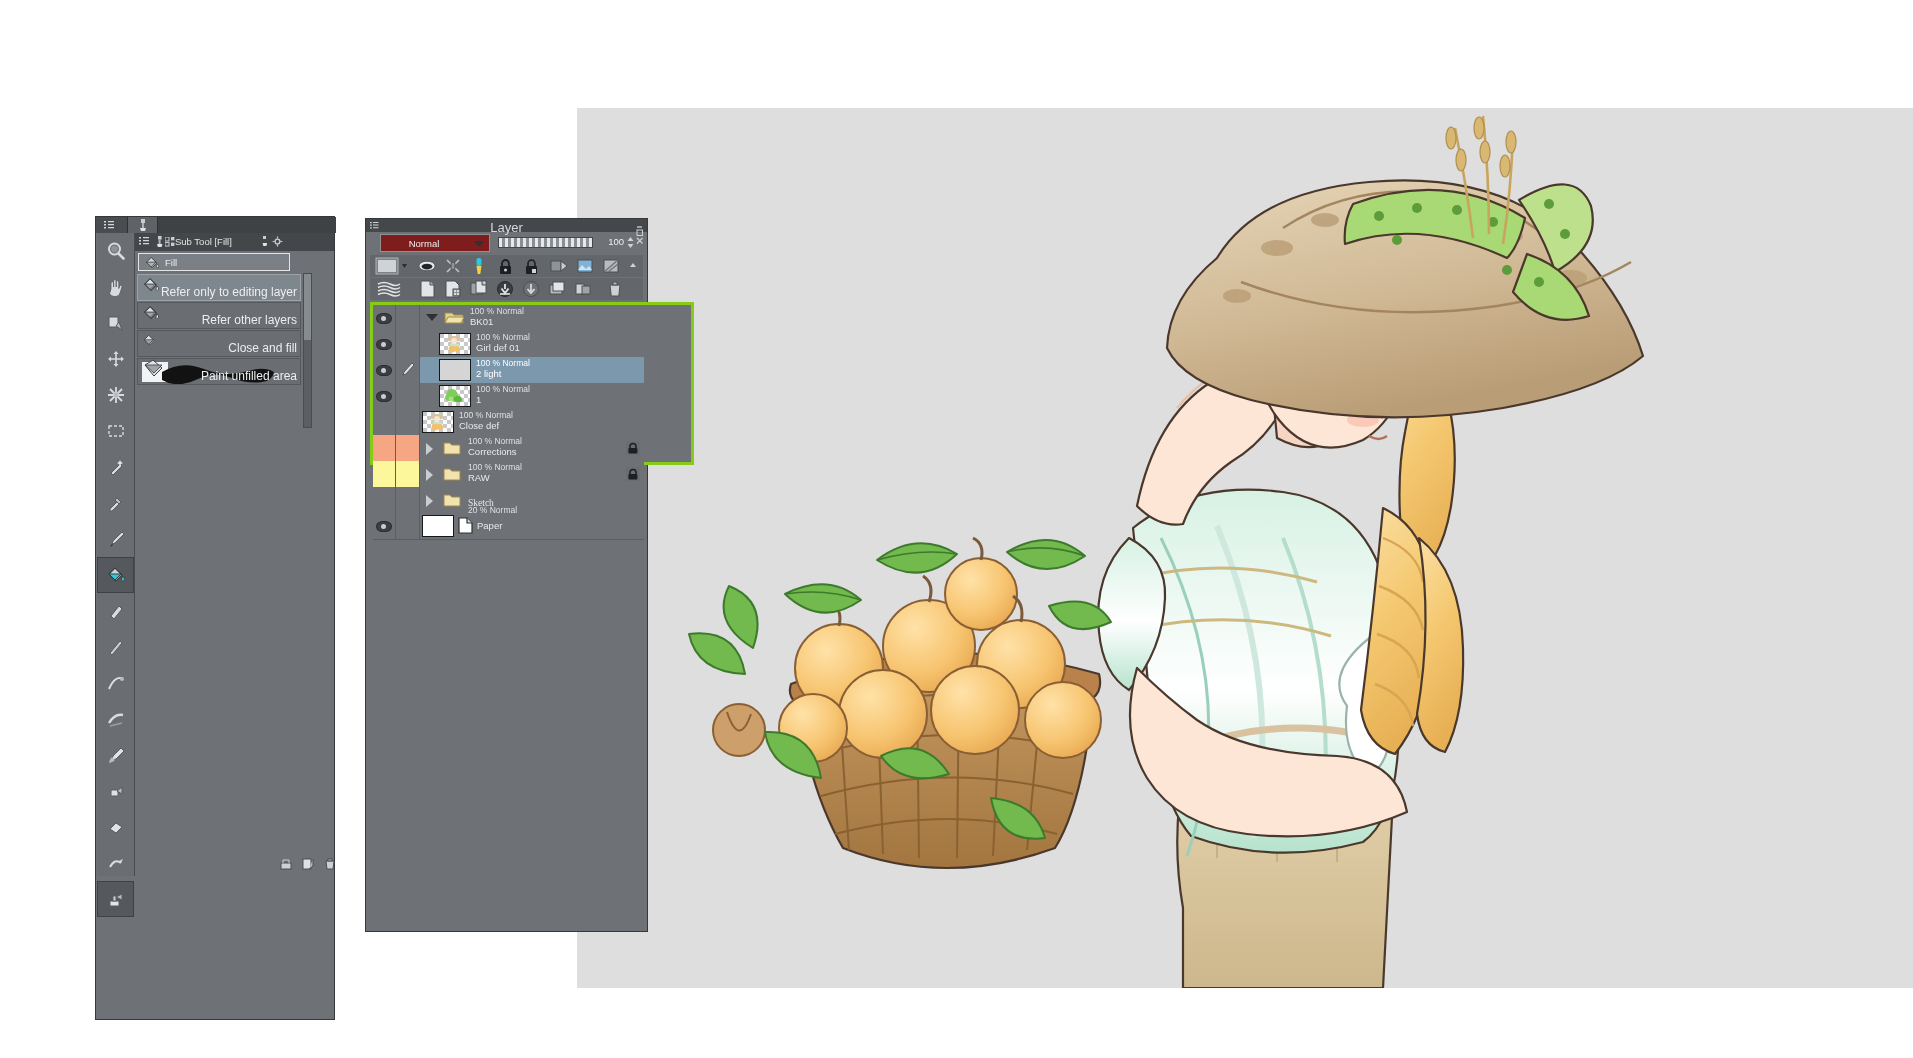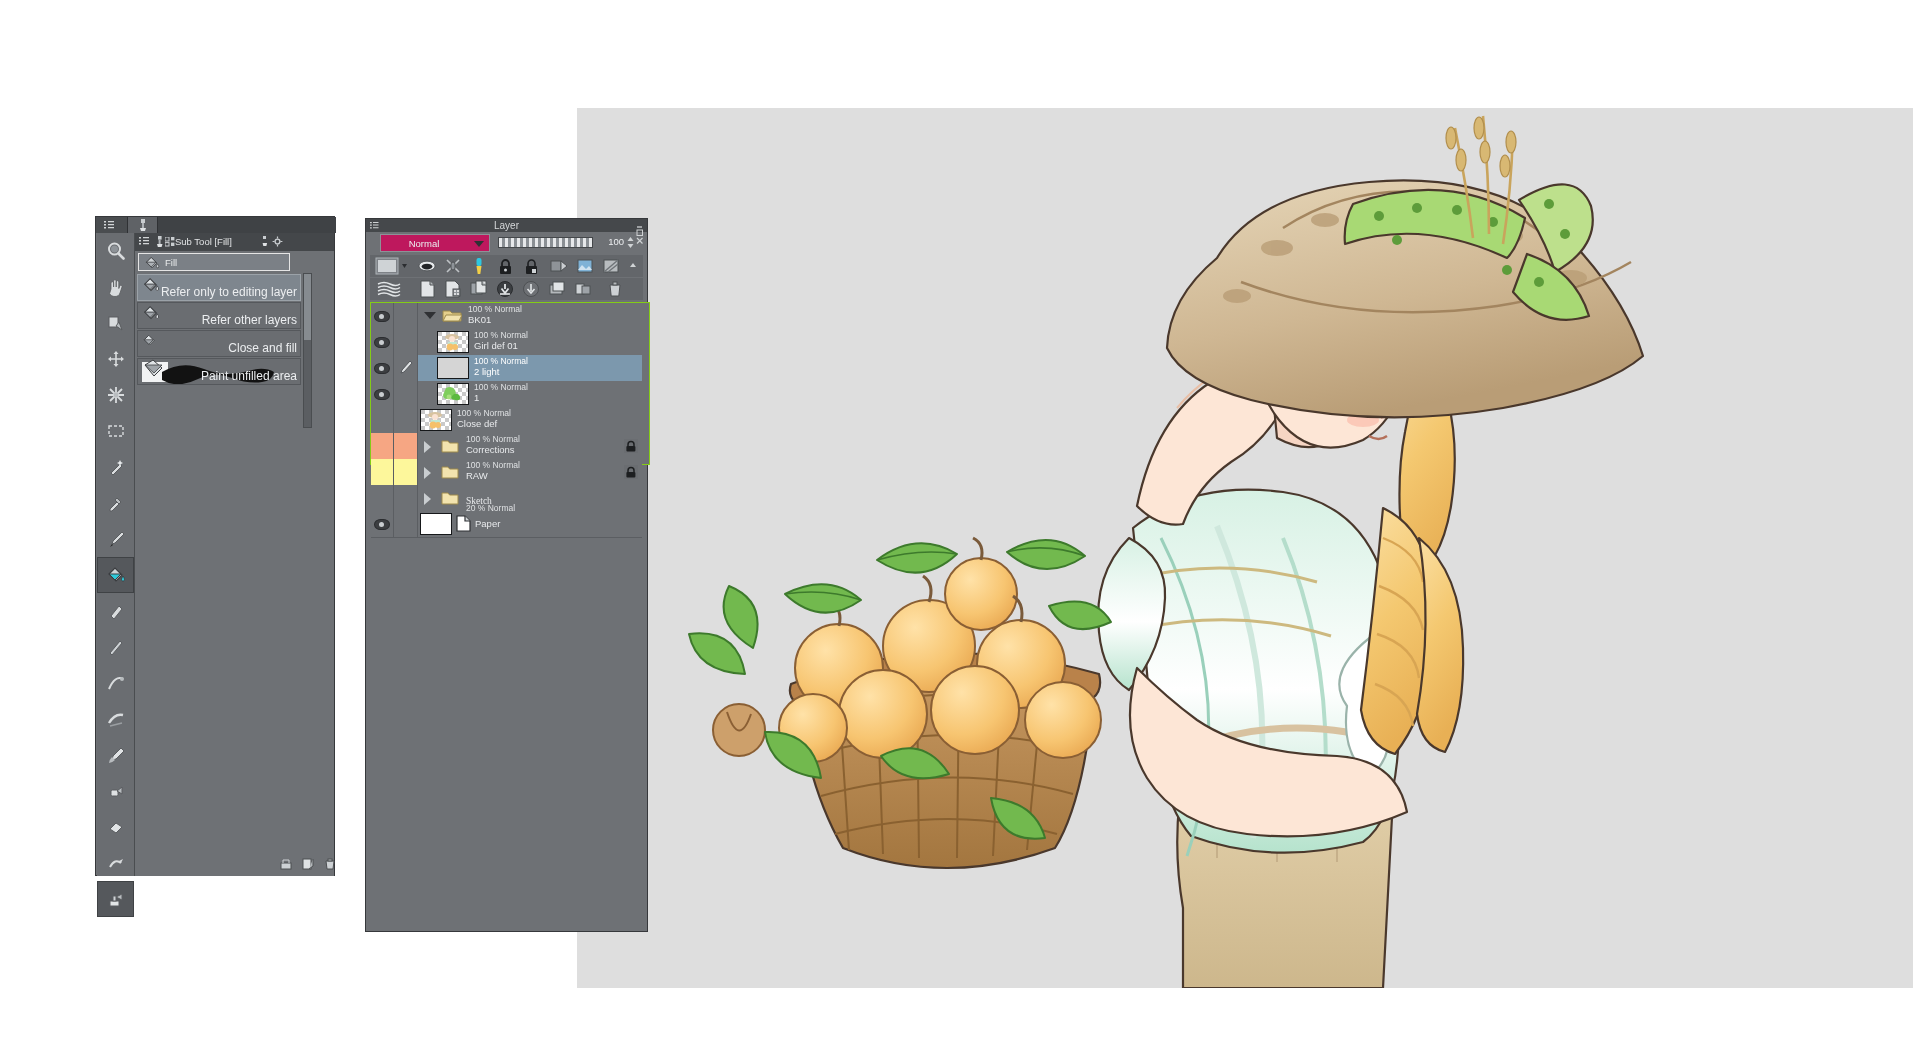--- a/index.html
+++ b/index.html
@@ -8,21 +8,21 @@
 
   
   #canvas-area{position:absolute;left:577px;top:108px;width:1336px;height:880px;background:#dedede;overflow:hidden;}
   #artwork{position:absolute;left:0;top:0;width:100%;height:100%;}
 
   
   .panel{position:absolute;background:#6e7175;border:1px solid #3a3c3f;box-sizing:border-box;}
   .win-btns span{display:block;width:8px;height:8px;color:#cfd2d4;font-size:8px;line-height:8px;text-align:center;}
 
   
-  #tool-window{left:95px;top:216px;width:240px;height:660px;background:#6e7175;border:1px solid #36383b;}
+  #tool-window{left:95px;top:216px;width:240px;height:804px;background:#6e7175;border:1px solid #36383b;}
   #tool-tabbar{position:absolute;left:0;top:0;width:240px;height:16px;background:#3f4245;}
   .tabseg{position:absolute;height:16px;background:#4a4d50;border-right:1px solid #2f3134;box-sizing:border-box;}
   .tabseg.active{background:#5f6266;}
 
   
   #tool-strip{position:absolute;left:1px;top:16px;width:37px;height:643px;background:#6a6d71;
               border-right:1px solid #4a4d50;}
   .tool-btn{position:relative;width:37px;height:36px;display:flex;align-items:center;justify-content:center;}
   .tool-btn.sel{background:#55585c;box-shadow:inset 0 0 0 1px #3f4245;}
 
@@ -38,38 +38,38 @@
   .st-item.active{background:#7e868e;border-color:#9ba2a8;}
   .st-item .name{position:absolute;right:3px;bottom:1px;font-size:12px;color:#eceef0;white-space:nowrap;}
   #subtool-scroll{position:absolute;left:168px;top:40px;width:9px;height:155px;background:#5b5e62;border:1px solid #4a4d50;box-sizing:border-box;}
   #subtool-scroll .thumb{position:absolute;left:0;top:0;width:7px;height:66px;background:#868b90;}
   #subtool-bottom{position:absolute;left:40px;bottom:2px;width:157px;height:20px;}
   #subtool-bottom .b{position:absolute;width:14px;height:14px;top:3px;}
 
   
   #layer-window{left:365px;top:218px;width:283px;height:714px;background:#6e7175;border:1px solid #36383b;}
   #layer-title{position:absolute;left:0;top:0;width:281px;height:13px;background:#45484b;}
-  #layer-title .t{position:absolute;width:100%;text-align:center;top:1px;font-size:10px;color:#d6d8da;}
+  #layer-title .t{position:absolute;width:100%;text-align:center;top:1px;font-size:13px;color:#d6d8da;}
   #blend-row{position:absolute;left:4px;top:15px;width:273px;height:19px;}
-  #blend-select{position:absolute;left:10px;top:0;width:110px;height:18px;background:#be185d;
+  #blend-select{position:absolute;left:10px;top:0;width:110px;height:18px;background:#7f1d1d;
                 border:1px solid #8d9297;box-sizing:border-box;}
   #blend-select .bl{position:absolute;width:86px;text-align:center;left:0;top:3px;font-size:9.5px;color:#eceef0;}
   #blend-select .car{position:absolute;right:5px;top:6px;border-left:5px solid transparent;
                      border-right:5px solid transparent;border-top:6px solid #2f3134;}
   #opacity-slider{position:absolute;left:128px;top:3px;width:95px;height:11px;background:#55585c;border:1px solid #44474a;box-sizing:border-box;}
   #opacity-slider .fill{position:absolute;left:0;top:0;height:9px;width:100%;
      background:repeating-linear-gradient(90deg,#e6e8ea 0 3px,#8a8f94 3px 6px);}
   #opacity-val{position:absolute;left:228px;top:2px;width:26px;height:13px;text-align:right;font-size:9.5px;color:#eceef0;}
   #opacity-spin{position:absolute;left:256px;top:2px;width:9px;height:13px;}
   #icon-row-1{position:absolute;left:4px;top:36px;width:273px;height:22px;background:#63666a;}
   #icon-row-2{position:absolute;left:4px;top:59px;width:273px;height:22px;background:#63666a;}
   .licon{position:absolute;top:2px;width:18px;height:18px;display:flex;align-items:center;justify-content:center;}
 
   
-  #layer-list{position:absolute;left:4px;top:83px;width:280px;height:163px;background:#6e7175;border:1px solid #84cc16;box-sizing:border-box;}
+  #layer-list{position:absolute;left:4px;top:83px;width:324px;height:163px;background:#6e7175;border:3px solid #84cc16;box-sizing:border-box;}
   .lrow{position:absolute;left:0;width:271px;height:27px;border-bottom:1px solid #5b5e62;box-sizing:border-box;}
   .lrow.sel .lname,.lrow.sel .lmode{color:#ffffff;}
   .lrow .eyecell{position:absolute;left:0;top:0;width:22px;height:26px;border-right:1px solid #5b5e62;}
   .lrow .penCell{position:absolute;left:23px;top:0;width:23px;height:26px;border-right:1px solid #5b5e62;}
   .lrow .body{position:absolute;left:47px;top:0;right:0;height:26px;}
   .lrow .lmode{position:absolute;font-size:8.5px;color:#dfe1e3;top:1px;}
   .lrow .lname{position:absolute;font-size:9.5px;color:#e8eaec;top:11px;}
   .eye{width:14px;height:9px;margin:8px auto 0;border-radius:50%/60%;background:#3c3e41;
        border:1px solid #2b2d30;position:relative;}
   .eye:after{content:"";position:absolute;left:4px;top:1.5px;width:5px;height:5px;border-radius:50%;background:#c9cdd0;}

